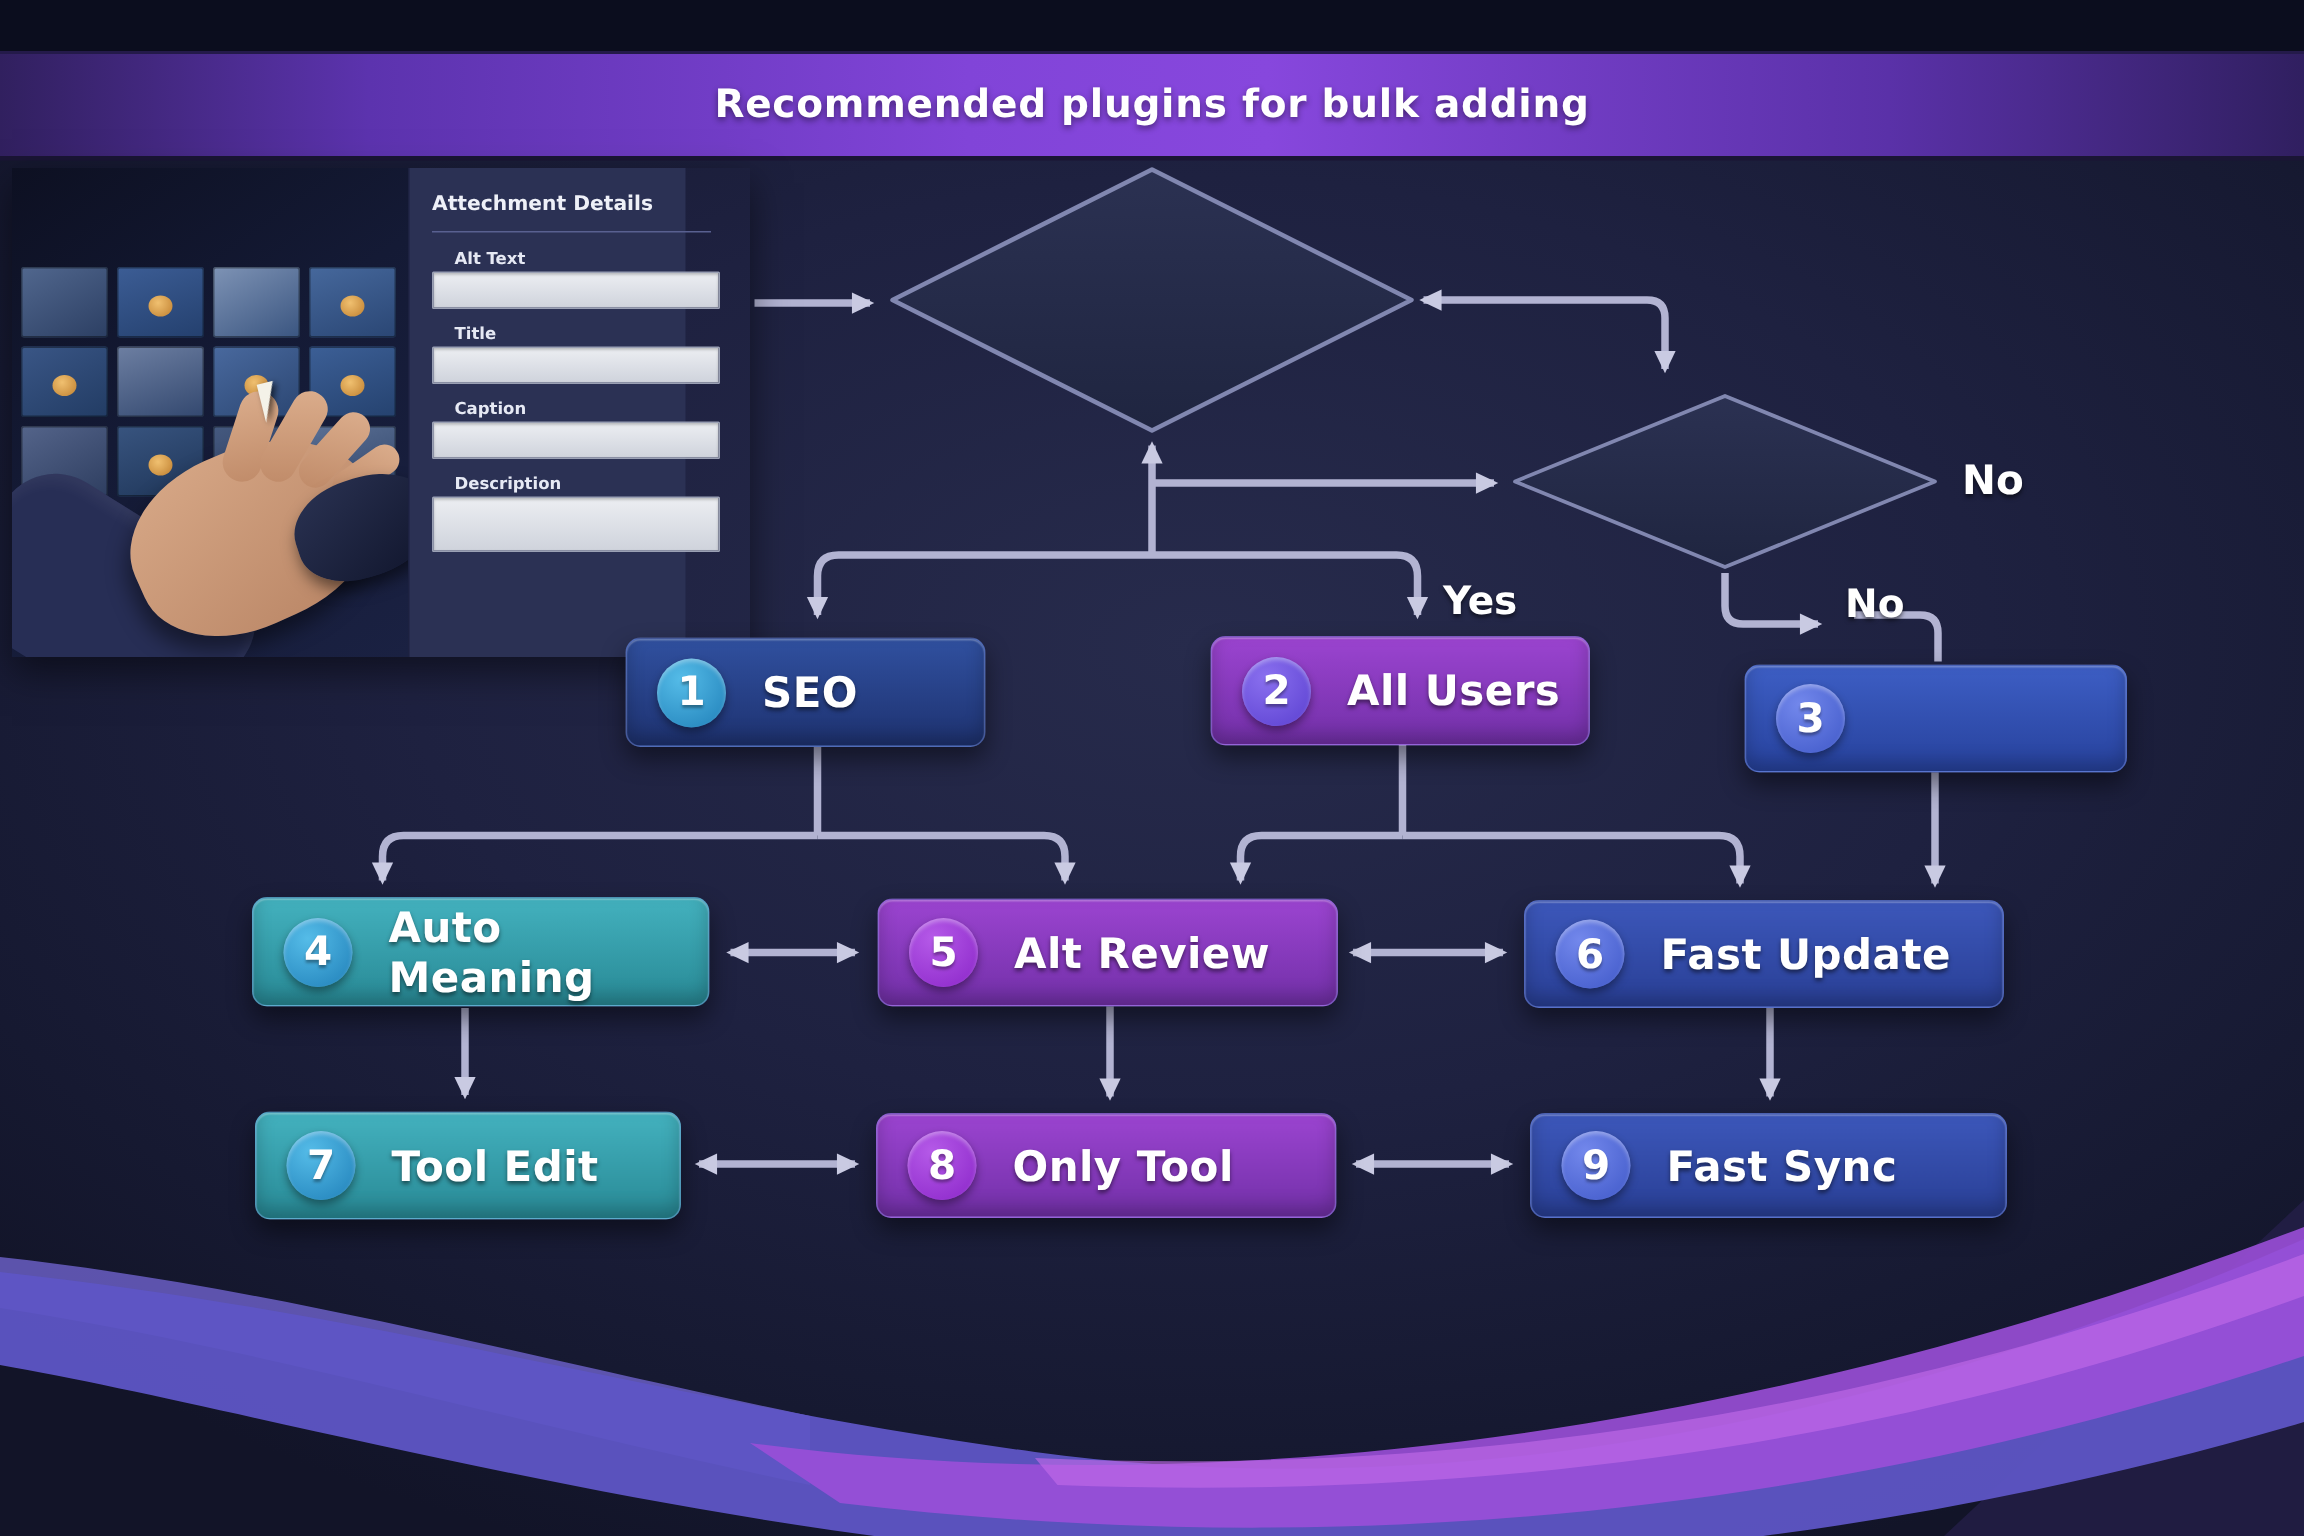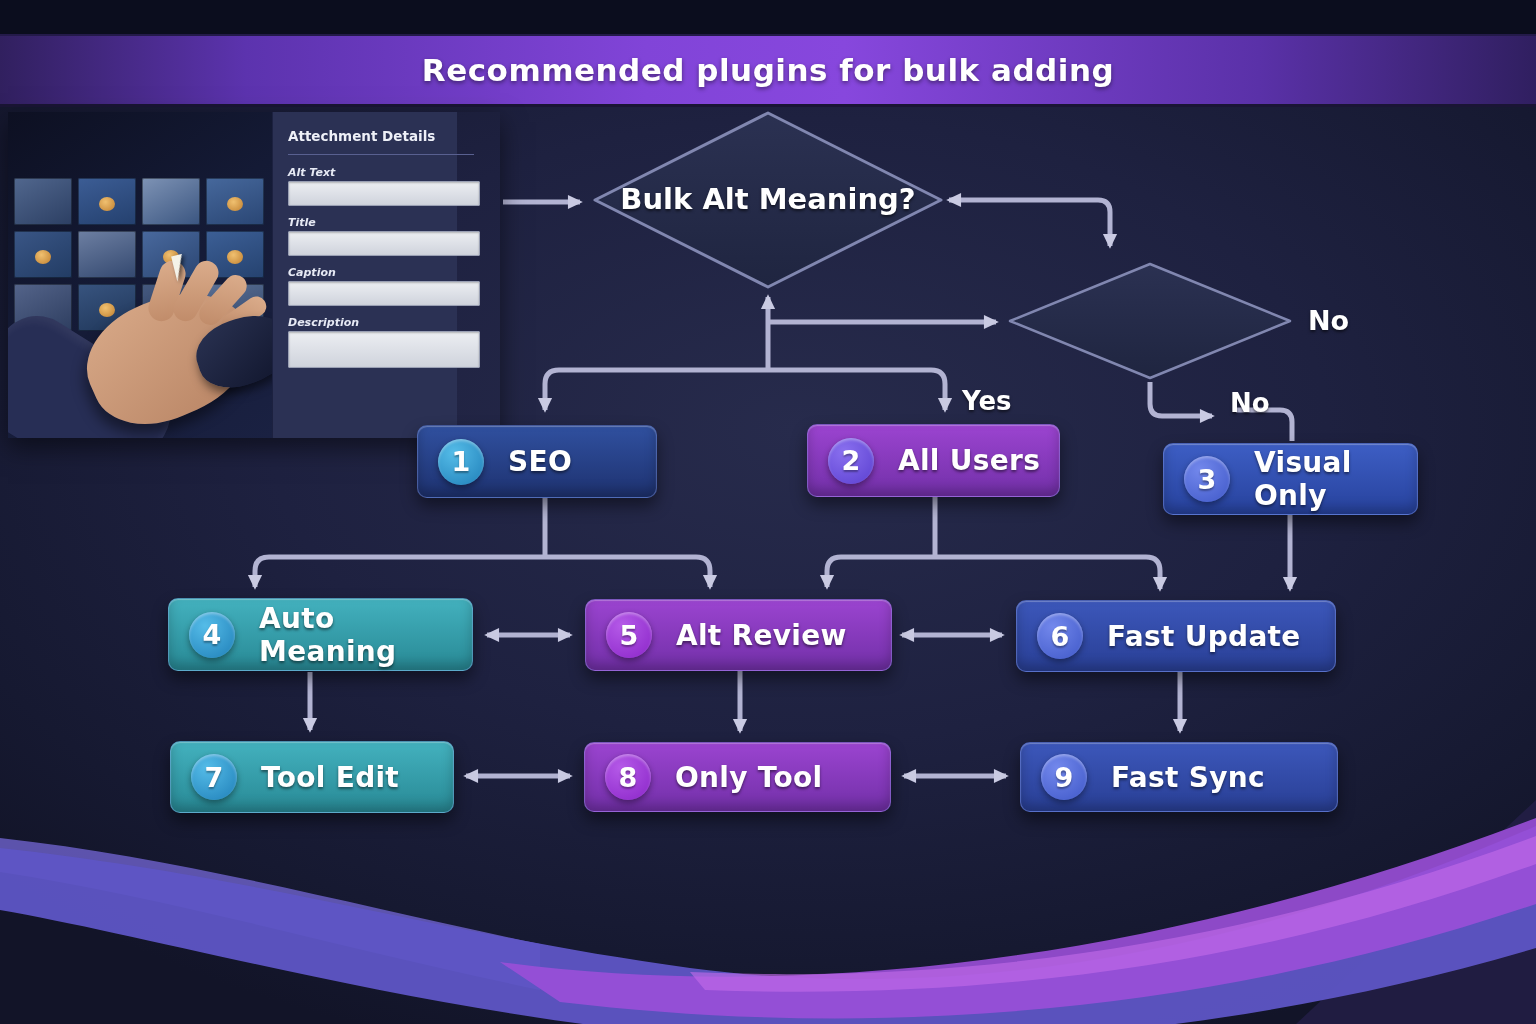--- a/index.html
+++ b/index.html
@@ -7,21 +7,21 @@
        font-family:"DejaVu Sans","Liberation Sans",sans-serif;
        background:radial-gradient(ellipse 1100px 650px at 52% 42%, #272b4c 0%, #1e2140 48%, #161931 82%, #121428 100%);}
   .abs{position:absolute;}
 
   
   #top-strip{left:0;top:0;width:1536px;height:34px;background:#0b0d1e;}
   #banner{left:0;top:34px;width:1536px;height:68px;
     background:linear-gradient(90deg,#31205f 0%,#5c33ae 16%,#8144d8 42%,#8747dd 55%,#5a31a8 82%,#301f60 100%);
     border-top:2px solid #241a4a;border-bottom:3px solid #1a1535;
     display:flex;align-items:center;justify-content:center;}
-  #banner h1{margin:0;color:#fff;font-size:31px;font-weight:700;letter-spacing:.5px;
+  #banner h1{margin:0;color:#fff;font-size:26px;font-weight:700;letter-spacing:.5px;
     text-shadow:0 2px 4px rgba(0,0,0,.45);}
 
   
   #inset{left:8px;top:112px;width:492px;height:326px;display:flex;overflow:hidden;
     box-shadow:0 10px 24px rgba(0,0,0,.5);}
   #photo{position:relative;width:264px;height:326px;overflow:hidden;
     background:linear-gradient(145deg,#0d1022 0%,#141a35 45%,#1a2142 100%);}
   #thumb-grid{position:absolute;left:6px;top:66px;display:grid;
     grid-template-columns:repeat(4,58px);grid-auto-rows:47px;gap:6px;}
   .thumb{border-radius:2px;box-shadow:inset 0 0 0 1px rgba(0,0,0,.4);position:relative;}
@@ -38,21 +38,21 @@
   .f4{left:226px;top:178px;width:20px;height:50px;transform:rotate(55deg);}
   .mouse{left:188px;top:206px;width:96px;height:66px;background:linear-gradient(150deg,#2a3252,#10152c);
     border-radius:48% 52% 55% 45%;transform:rotate(-18deg);box-shadow:0 6px 10px rgba(0,0,0,.5);}
   .cursor{left:166px;top:142px;width:0;height:0;
     border-left:11px solid #f4f2e8;border-right:7px solid transparent;border-bottom:26px solid transparent;
     filter:drop-shadow(2px 2px 2px rgba(0,0,0,.6));transform:rotate(-14deg);}
   #panel{position:relative;width:184px;height:326px;background:#2b3154;
     border-left:1px solid #1c2140;color:#eef0f8;}
   #panel .p-title{position:absolute;left:15px;top:16px;font-size:13.5px;font-weight:700;}
   #panel .divider{position:absolute;left:15px;top:42px;width:186px;height:1px;background:#596090;}
-  .fld-label{position:absolute;left:15px;font-size:11px;font-weight:700;color:#e6e9f4;font-style:italic;}
+  .fld-label{position:absolute;left:30px;font-size:11px;font-weight:700;color:#e6e9f4;}
   .fld-input{position:absolute;left:15px;width:192px;height:25px;border:1px solid #9aa0b4;
     background:linear-gradient(180deg,#eceef2,#cfd3dc);border-radius:1px;box-sizing:border-box;
     box-shadow:inset 0 1px 2px rgba(0,0,0,.25);}
   .tall{height:37px;}
 
   
   .node{display:flex;align-items:center;border-radius:10px;
     box-shadow:0 8px 16px rgba(0,0,0,.45), inset 0 1px 1px rgba(255,255,255,.28), inset 0 -6px 12px rgba(0,0,0,.22);
     border:1px solid rgba(140,160,230,.35);}
   .node .badge{width:46px;height:46px;margin-left:20px;border-radius:50%;flex:none;
@@ -180,36 +180,34 @@
       <input class="fld-input" style="top: 69px;" readonly="" value="">
       <div class="fld-label" style="top:104px">Title</div>
       <input class="fld-input" style="top: 119px;" readonly="" value="">
       <div class="fld-label" style="top:154px">Caption</div>
       <input class="fld-input" style="top: 169px;" readonly="" value="">
       <div class="fld-label" style="top:204px">Description</div>
       <input class="fld-input tall" style="top: 219px;" readonly="" value="">
     </div>
   </div>
 
-  <div class="abs dia-lbl" style="left:618px;top:182px;width:300px;font-size:29px">Bulk Alt Meaning?</div>
   <div class="abs edge-lbl" style="left:1308px;top:305px">No</div>
   <div class="abs edge-lbl" style="left:962px;top:386px;font-size:26px">Yes</div>
   <div class="abs edge-lbl" style="left:1230px;top:388px;font-size:26px">No</div>
 
   <div class="abs node c-navy" style="left:417px;top:425px;width:238px;height:71px">
     <div class="badge b-teal">1</div>
     <div class="lbl">SEO</div>
   </div>
   <div class="abs node c-purp" style="left:807px;top:424px;width:251px;height:71px">
     <div class="badge b-violet">2</div>
     <div class="lbl">All Users</div>
   </div>
   <div class="abs node c-blue" style="left:1163px;top:443px;width:253px;height:70px">
     <div class="badge b-peri">3</div>
-    <div class="lbl">Visual Only</div>
   </div>
   <div class="abs node c-teal" style="left:168px;top:598px;width:303px;height:71px">
     <div class="badge b-teal">4</div>
     <div class="lbl">Auto Meaning</div>
   </div>
   <div class="abs node c-purp" style="left:585px;top:599px;width:305px;height:70px">
     <div class="badge b-mag">5</div>
     <div class="lbl">Alt Review</div>
   </div>
   <div class="abs node c-royal" style="left:1016px;top:600px;width:318px;height:70px">

